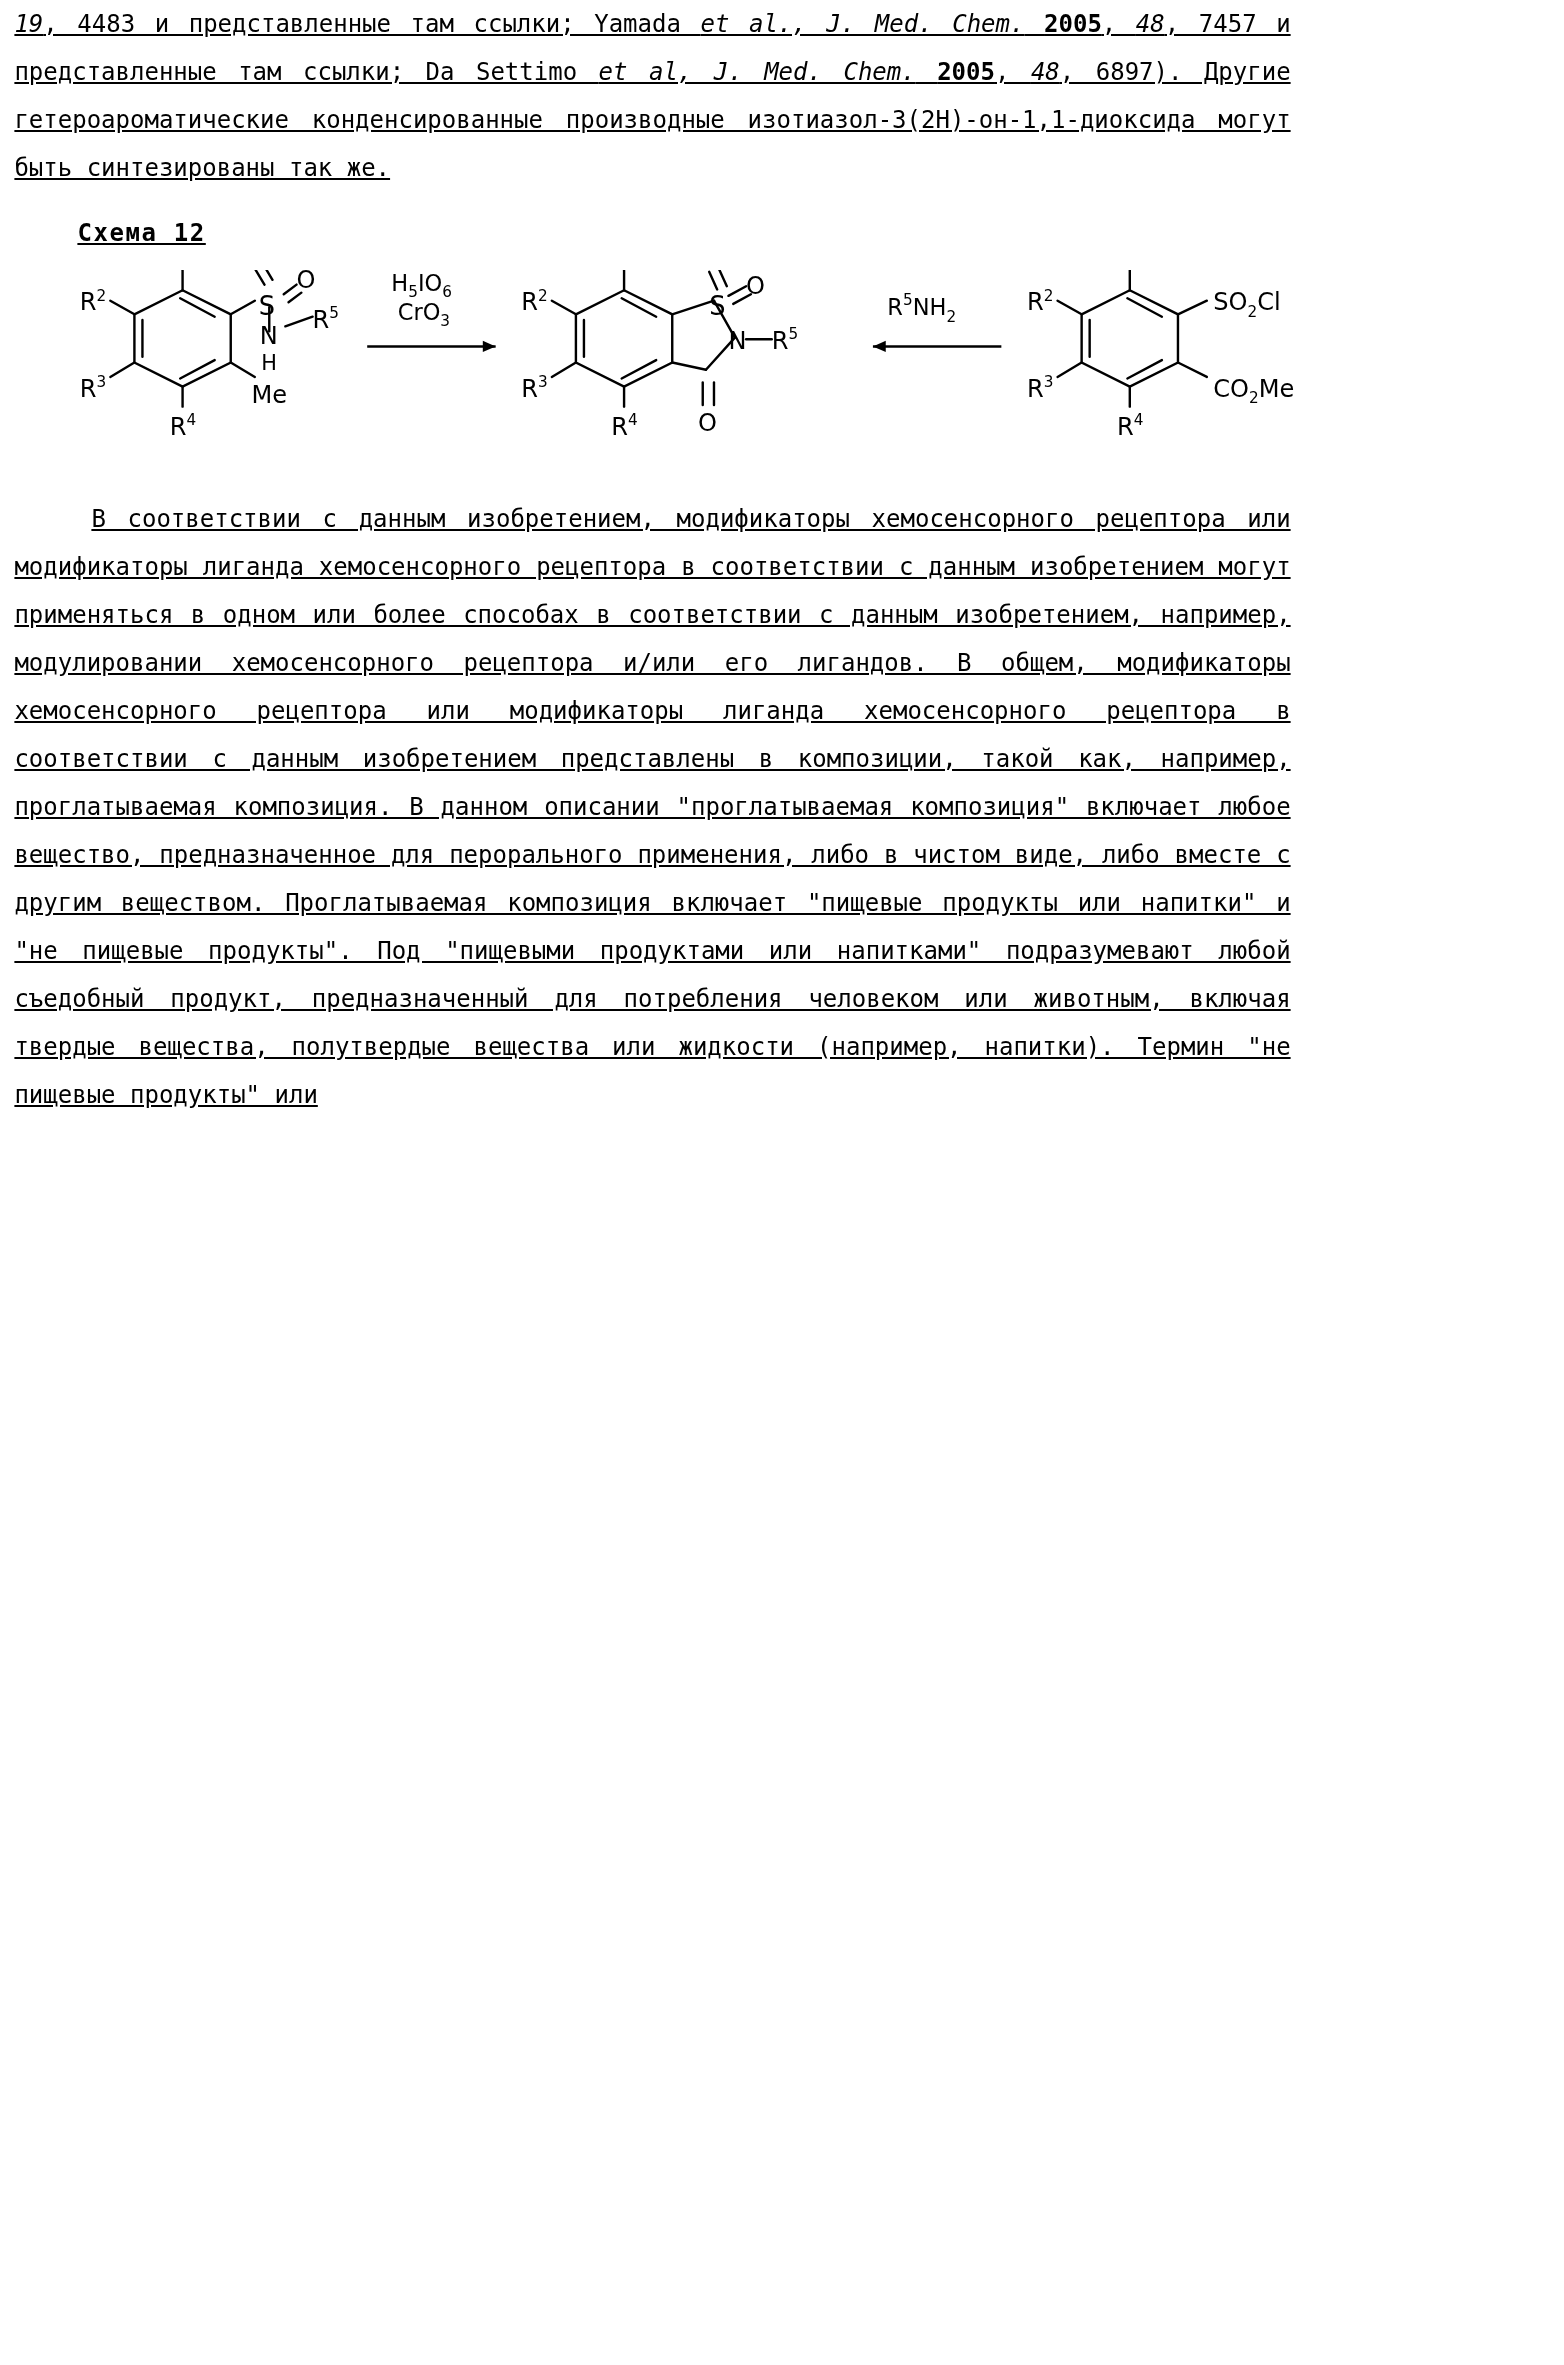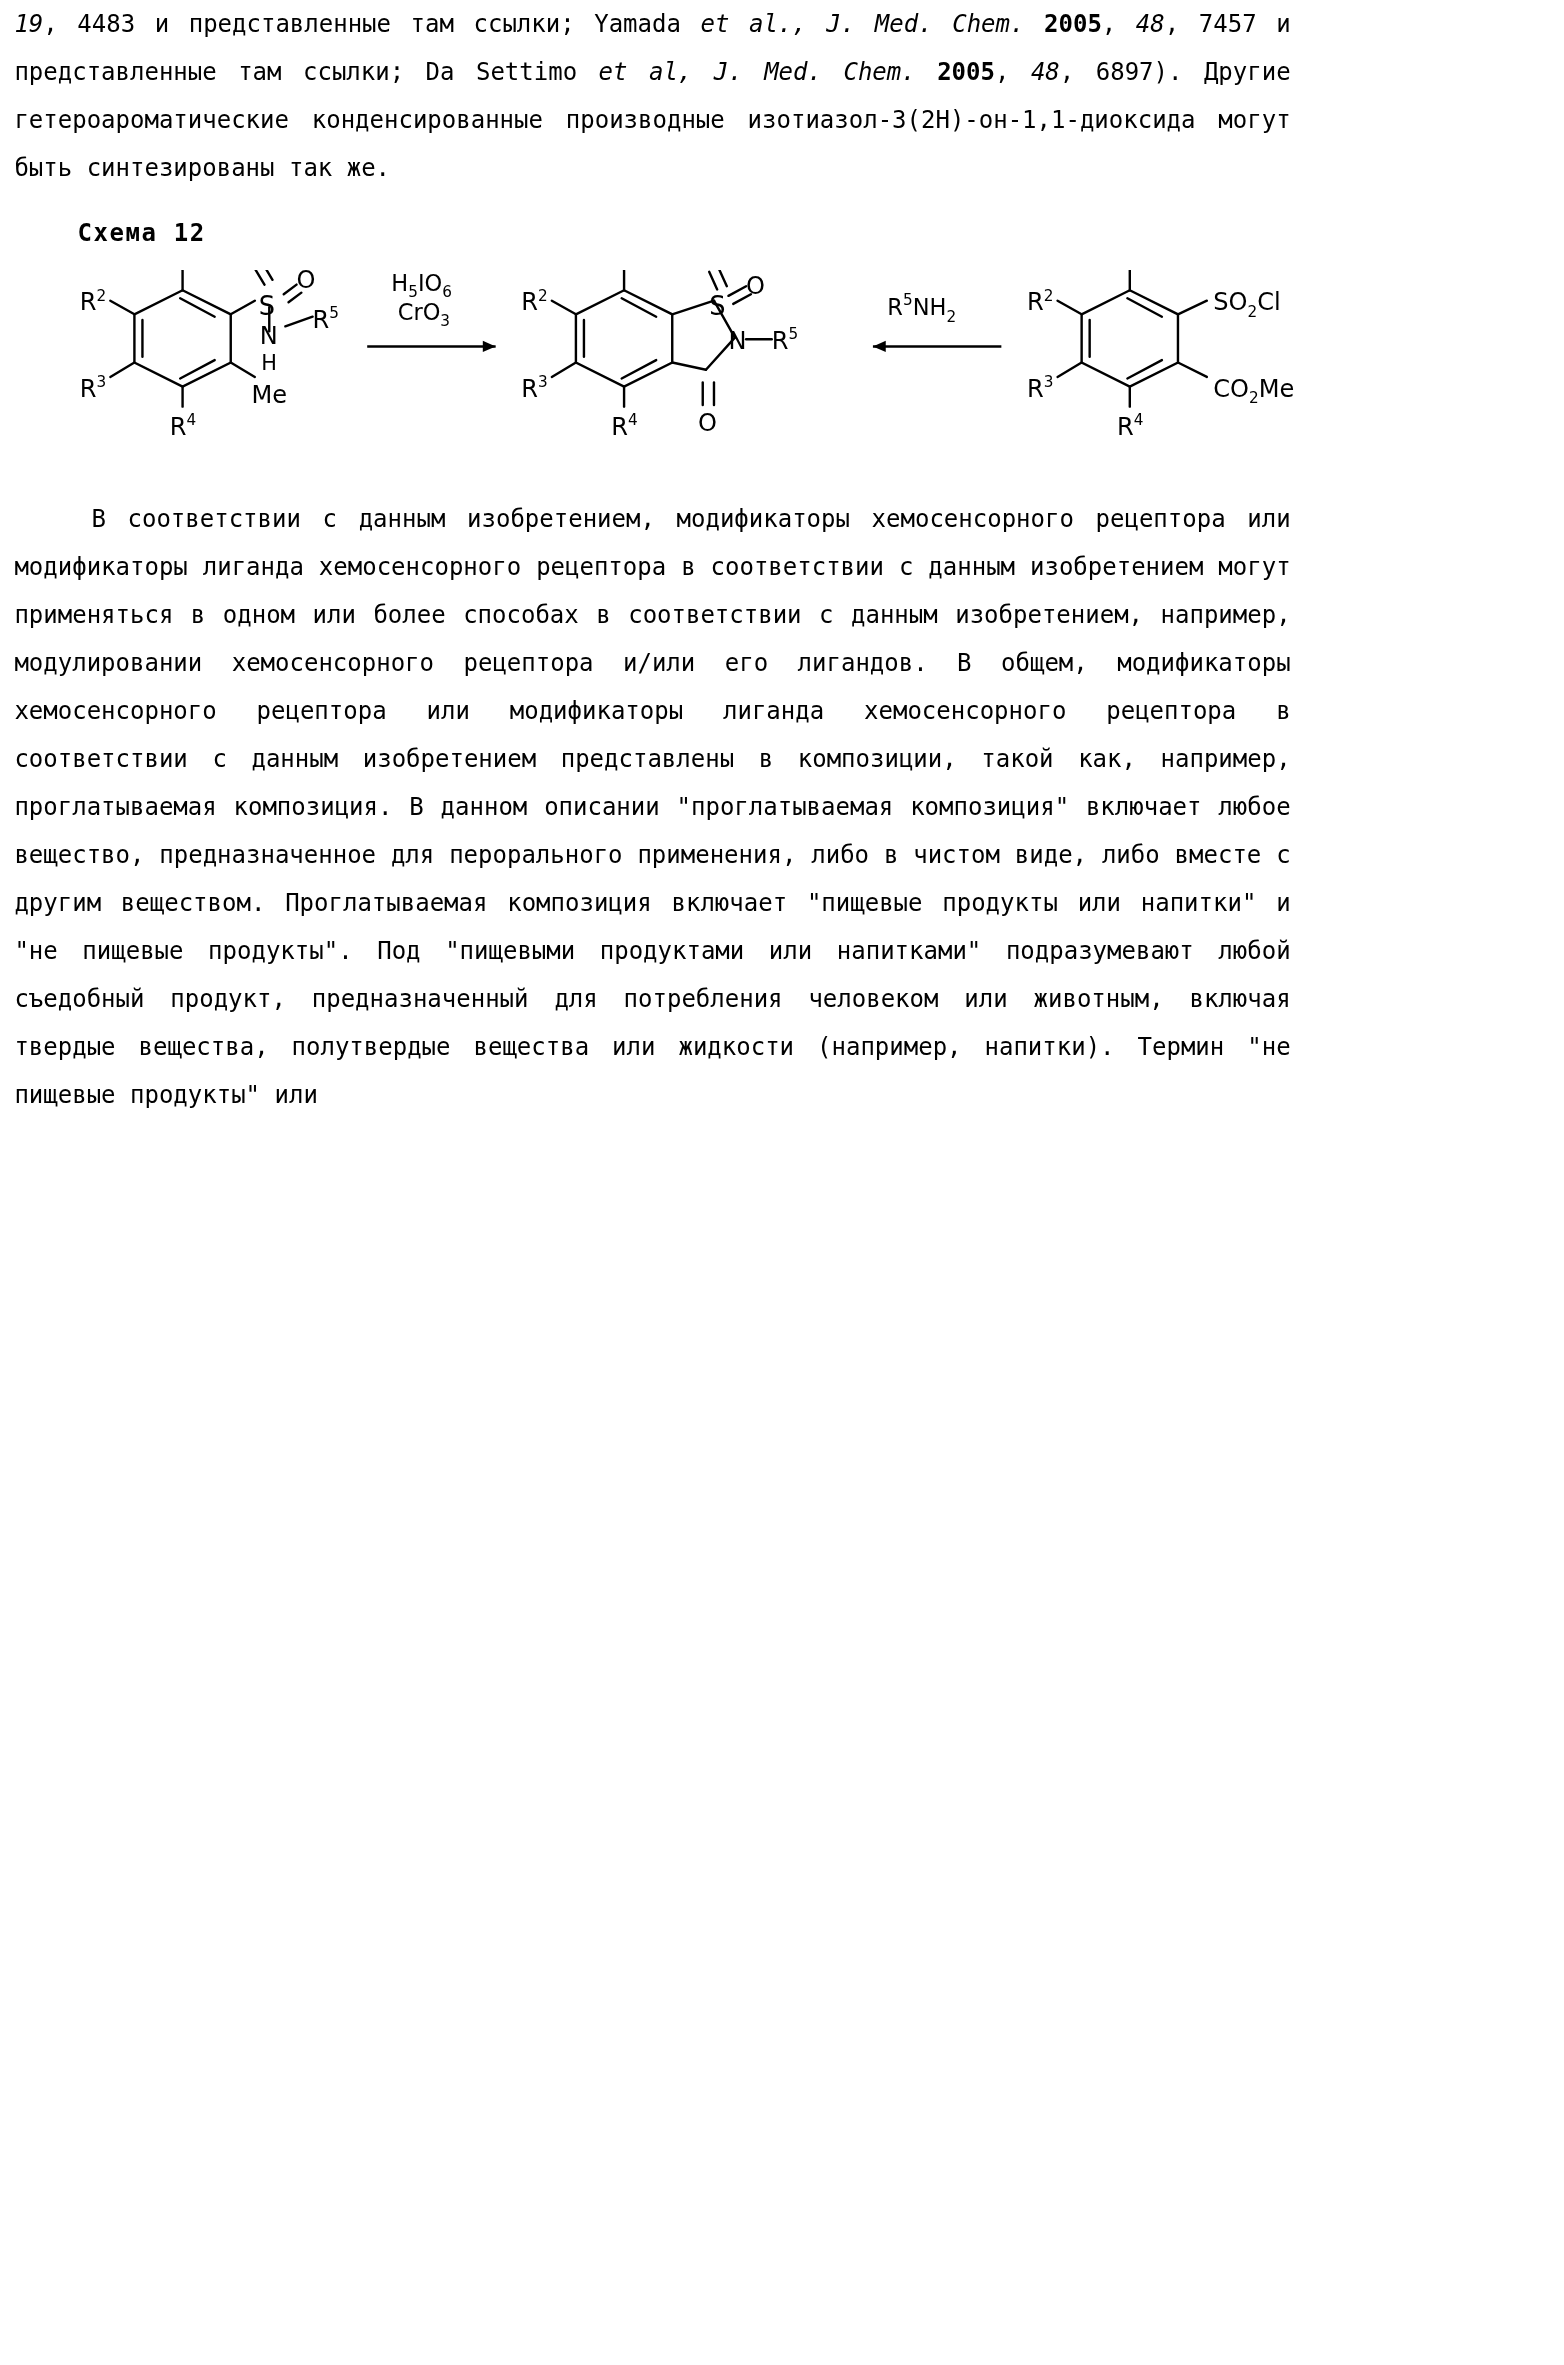--- a/index.html
+++ b/index.html
@@ -11,20 +11,21 @@
     width: 1564px;
     font-family: "DejaVu Sans Mono", monospace;
     color: #000000;
   }
   .page {
     width: 1305px;
     min-height: 2366px;
     position: relative;
     box-sizing: border-box;
     padding: 0 14.4px;
+    text-decoration: underline;
   }
   p.body-text {
     font-family: "DejaVu Sans Mono", monospace;
     font-size: 24px;
     line-height: 48px;
     margin: 0;
     text-align: justify;
     text-justify: inter-word;
     letter-spacing: 0px;
     white-space: normal;

